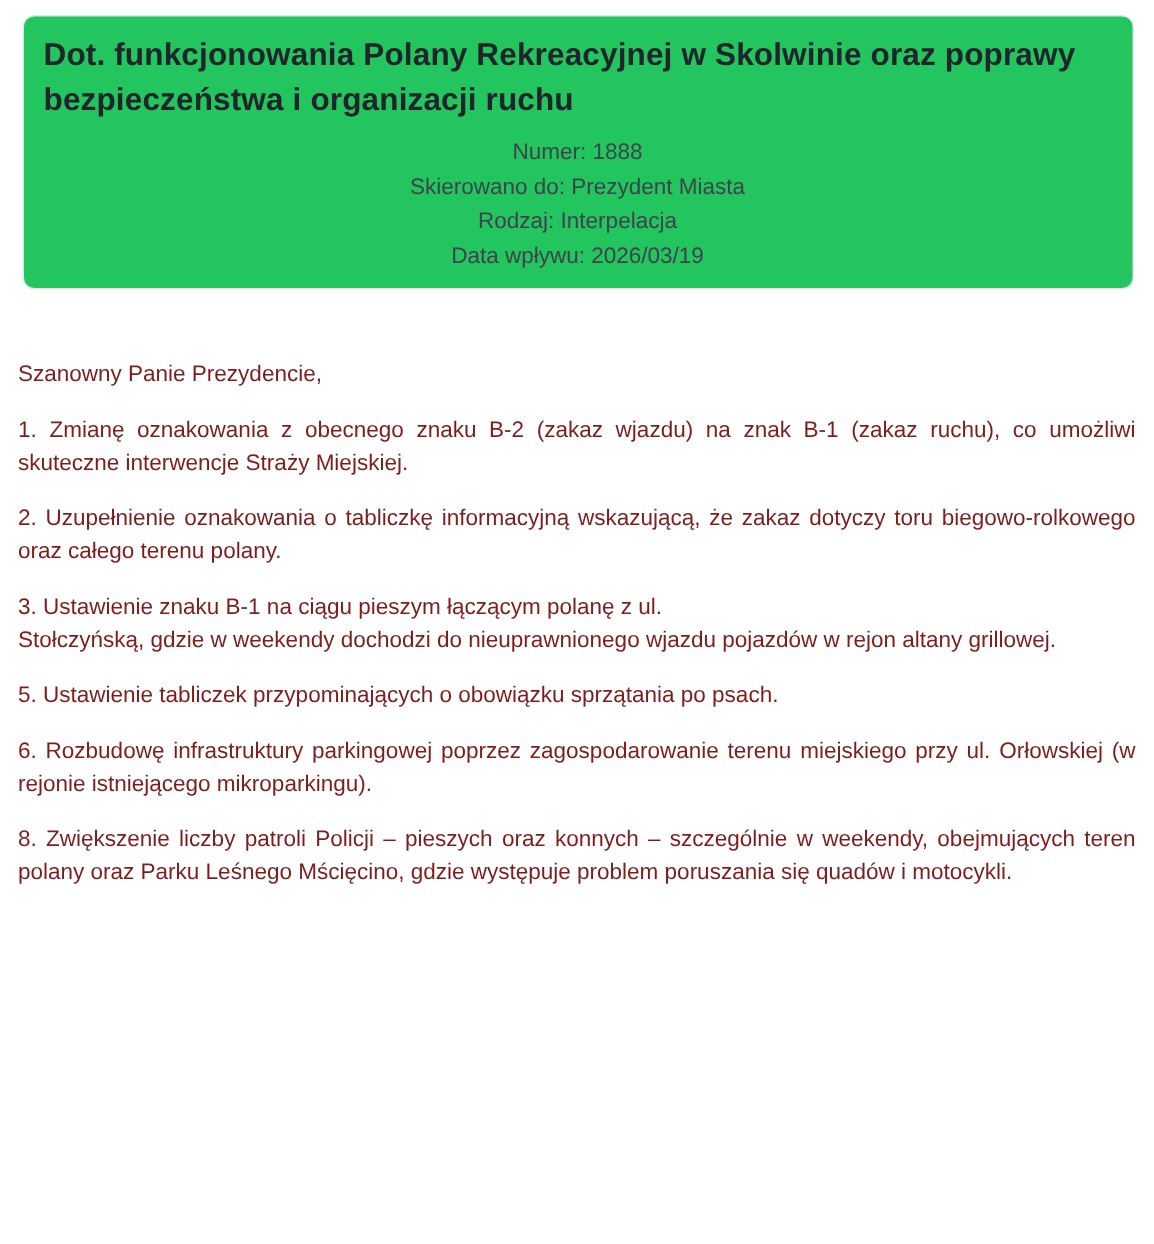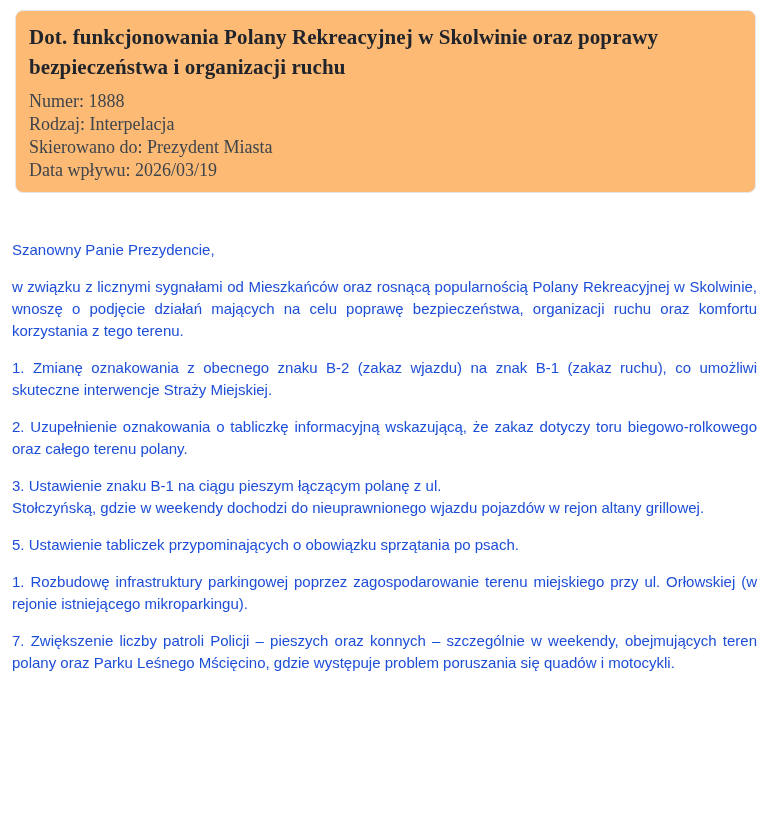--- a/index.html
+++ b/index.html
@@ -17,76 +17,75 @@
   }
   .page {
     padding: 10px 12px 0 12px;
     box-sizing: border-box;
   }
   .doc-card {
     border: 1px solid #e3e6ea;
     border-radius: 8px;
     padding: 11px 14px 10px 13px;
     margin: 0 1px 0 3px;
-    background: #fdba74;
-    font-family: Liberation Serif, serif;
+    background: #22c55e;
   }
   .doc-title {
     margin: 0 0 8px 0;
     font-size: 21px;
     font-weight: 700;
     line-height: 30px;
     letter-spacing: 0.1px;
     color: #21252b;
   }
   .doc-meta-line {
-    font-size: 18px;
+    font-size: 15px;
     line-height: 23px;
     color: #3e444c;
+    text-align: center;
   }
   .doc-body {
     margin-top: 46px;
   }
   .doc-body p {
     margin: 0 0 15px 0;
     font-size: 15px;
     line-height: 22px;
     text-align: justify;
-    color: #1d4ed8;
+    color: #7f1d1d;
   }
 </style>
 </head>
 <body>
 
 <div class="page">
 
   <div class="doc-card">
     <h1 class="doc-title">Dot. funkcjonowania Polany Rekreacyjnej w Skolwinie oraz poprawy bezpieczeństwa i organizacji ruchu</h1>
     <div class="doc-meta">
       <div class="doc-meta-line">Numer: 1888</div>
+      <div class="doc-meta-line">Skierowano do: Prezydent Miasta</div>
       <div class="doc-meta-line">Rodzaj: Interpelacja</div>
-      <div class="doc-meta-line">Skierowano do: Prezydent Miasta</div>
       <div class="doc-meta-line">Data wpływu: 2026/03/19</div>
     </div>
   </div>
 
   <div class="doc-body">
     <p>Szanowny Panie Prezydencie,</p>
 
-    <p>w związku z licznymi sygnałami od Mieszkańców oraz rosnącą popularnością Polany Rekreacyjnej w Skolwinie, wnoszę o podjęcie działań mających na celu poprawę bezpieczeństwa, organizacji ruchu oraz komfortu korzystania z tego terenu.</p>
 
 
 
     <p>1. Zmianę oznakowania z obecnego znaku B-2 (zakaz wjazdu) na znak B-1 (zakaz ruchu), co umożliwi skuteczne interwencje Straży Miejskiej.</p>
 
     <p>2. Uzupełnienie oznakowania o tabliczkę informacyjną wskazującą, że zakaz dotyczy toru biegowo-rolkowego oraz całego terenu polany.</p>
 
     <p><span>3. Ustawienie znaku B-1 na ciągu pieszym łączącym polanę z ul.</span><br><span>Stołczyńską, gdzie w weekendy dochodzi do nieuprawnionego wjazdu pojazdów w rejon altany grillowej.</span></p>
 
 
     <p>5. Ustawienie tabliczek przypominających o obowiązku sprzątania po psach.</p>
 
-    <p>1. Rozbudowę infrastruktury parkingowej poprzez zagospodarowanie terenu miejskiego przy ul. Orłowskiej (w rejonie istniejącego mikroparkingu).</p>
+    <p>6. Rozbudowę infrastruktury parkingowej poprzez zagospodarowanie terenu miejskiego przy ul. Orłowskiej (w rejonie istniejącego mikroparkingu).</p>
 
-    <p>7. Zwiększenie liczby patroli Policji – pieszych oraz konnych – szczególnie w weekendy, obejmujących teren polany oraz Parku Leśnego Mścięcino, gdzie występuje problem poruszania się quadów i motocykli.</p>
+    <p>8. Zwiększenie liczby patroli Policji – pieszych oraz konnych – szczególnie w weekendy, obejmujących teren polany oraz Parku Leśnego Mścięcino, gdzie występuje problem poruszania się quadów i motocykli.</p>
   </div>
 
 </div>
 
 </body></html>

